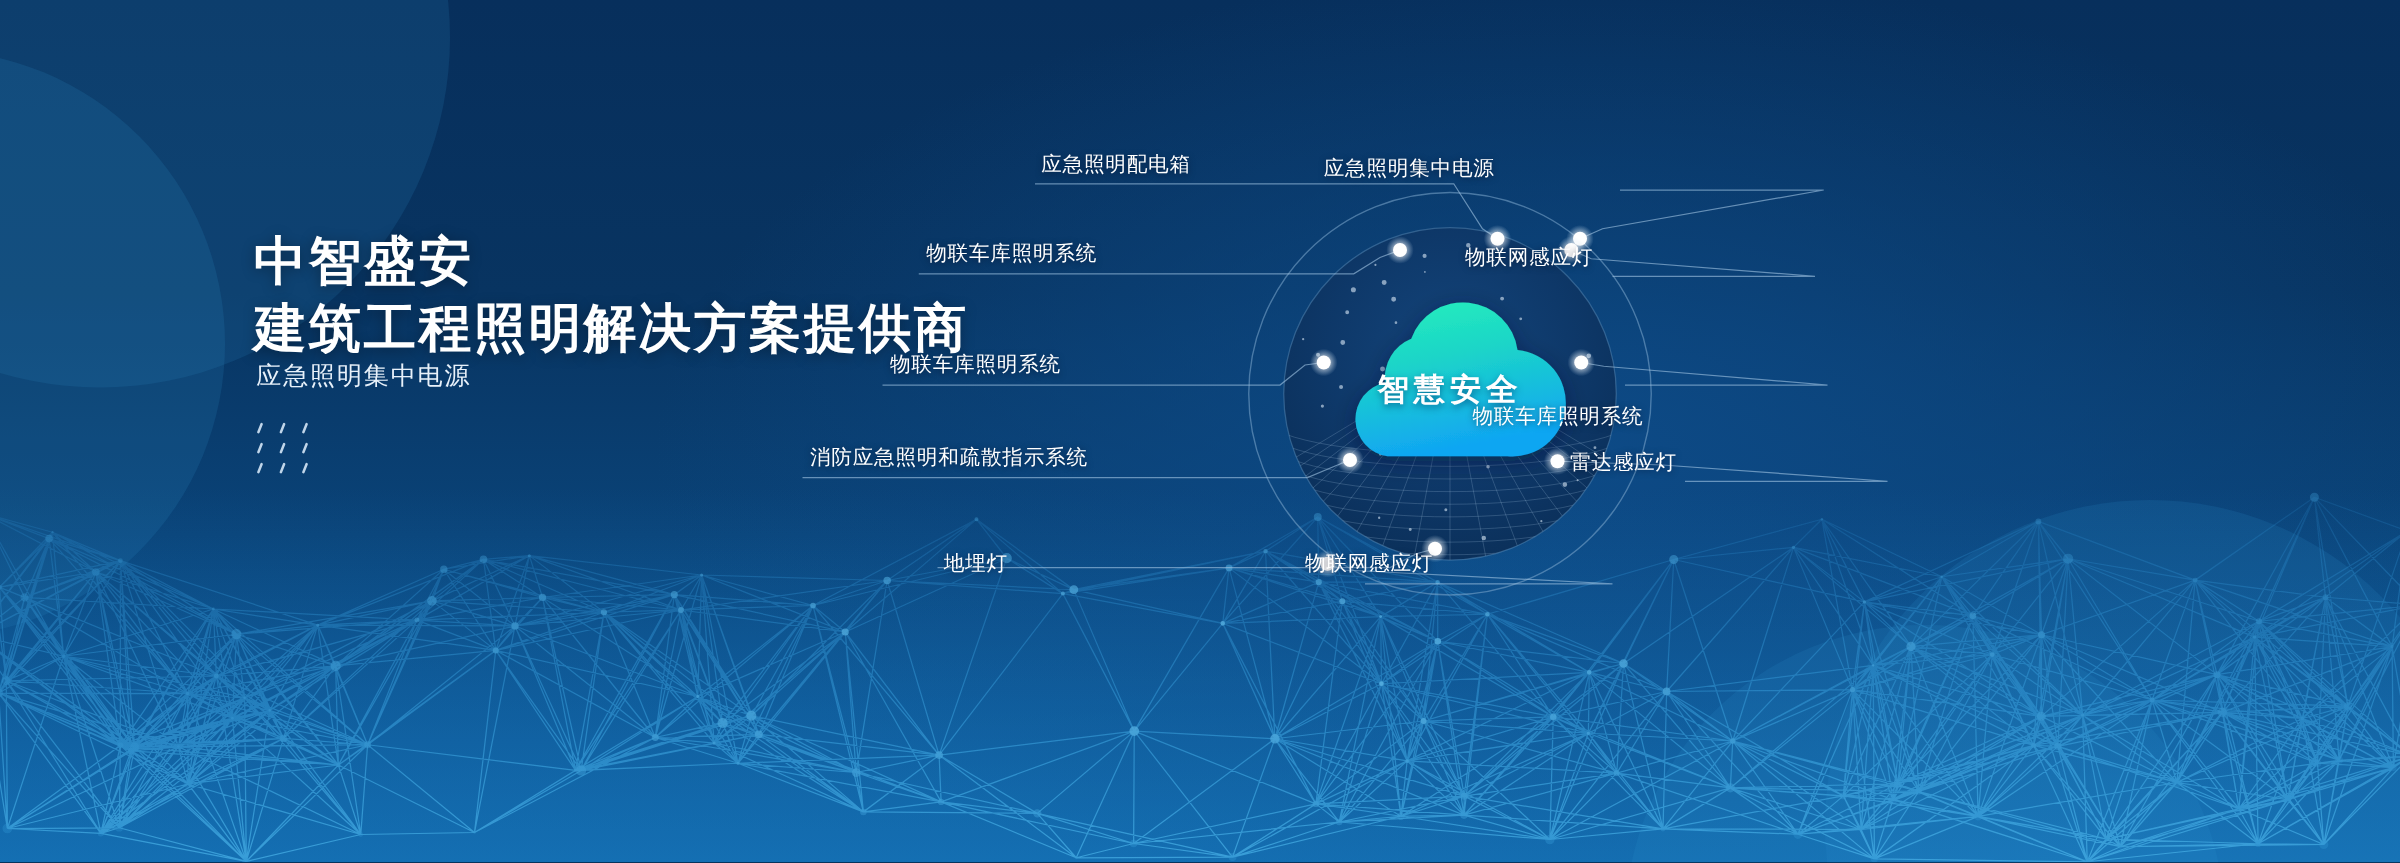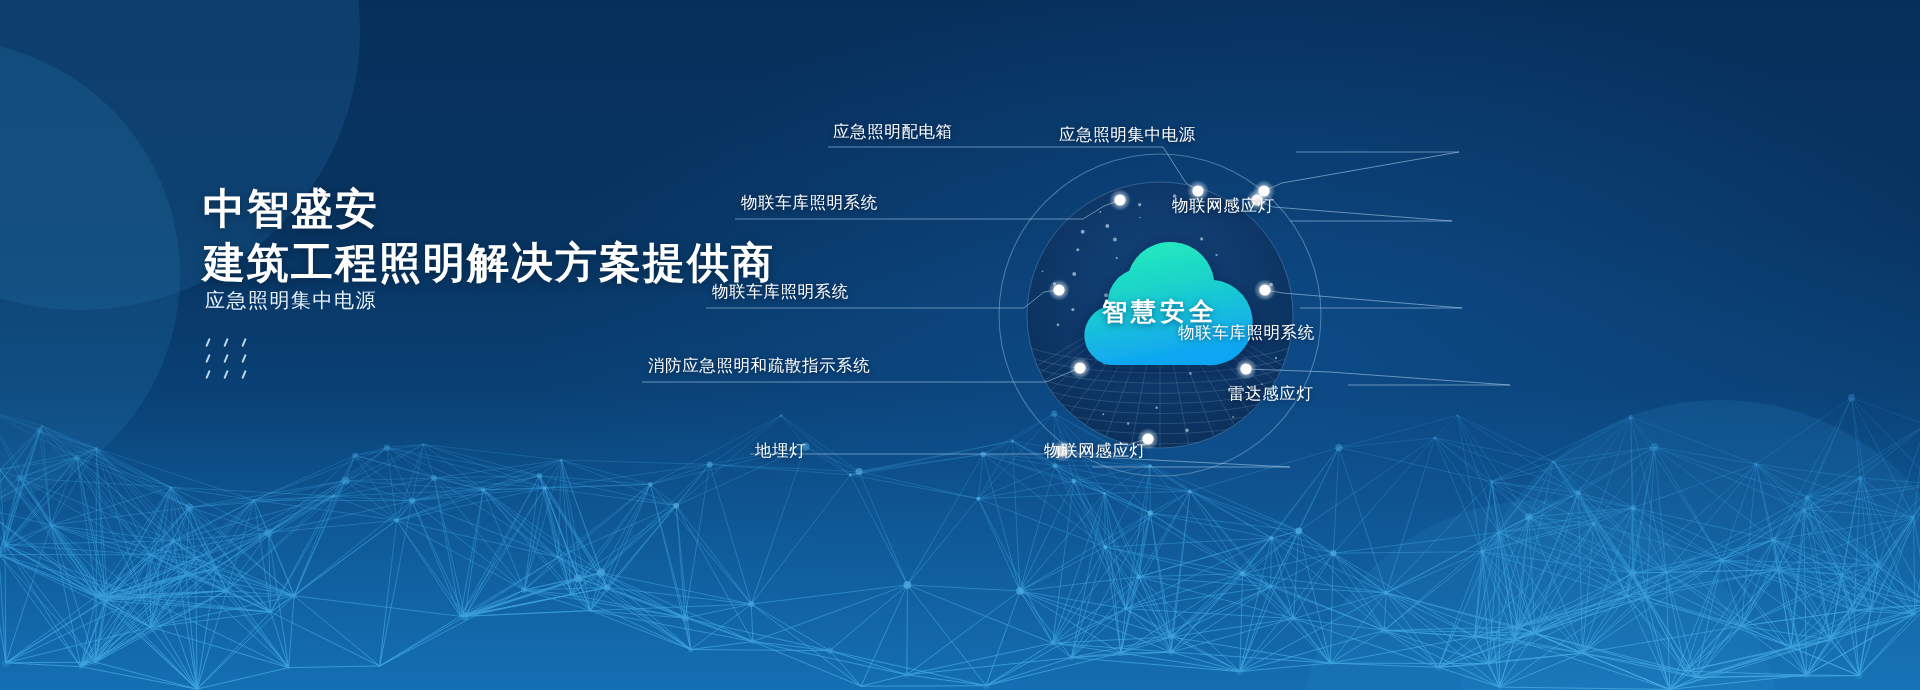--- a/index.html
+++ b/index.html
@@ -185,18 +185,18 @@
   <div class="cloud-text" style="left:1160px;top:295px;">智慧安全</div>
 
   <div id="labels">
       <div class="node-label left" style="left: 833px; top: 121px;">应急照明配电箱</div>
       <div class="node-label right" style="left: 1059px; top: 124px;">应急照明集中电源</div>
       <div class="node-label left" style="left: 741px; top: 192px;">物联车库照明系统</div>
       <div class="node-label right" style="left: 1172px; top: 195px;">物联网感应灯</div>
       <div class="node-label left" style="left: 712px; top: 281px;">物联车库照明系统</div>
       <div class="node-label right" style="left: 1178px; top: 282px; margin-top: 40px;">物联车库照明系统</div>
       <div class="node-label left" style="left: 648px; top: 355px;">消防应急照明和疏散指示系统</div>
-      <div class="node-label right" style="left: 1228px; top: 359px; margin-top: 24px;">雷达感应灯</div>
+      <div class="node-label right" style="left: 1256px; top: 359px;">雷达感应灯</div>
       <div class="node-label left" style="left: 755px; top: 440px;">地埋灯</div>
       <div class="node-label right" style="left: 1044px; top: 440px;">物联网感应灯</div>
     </div>
 
 </div>
 
 </body></html>

